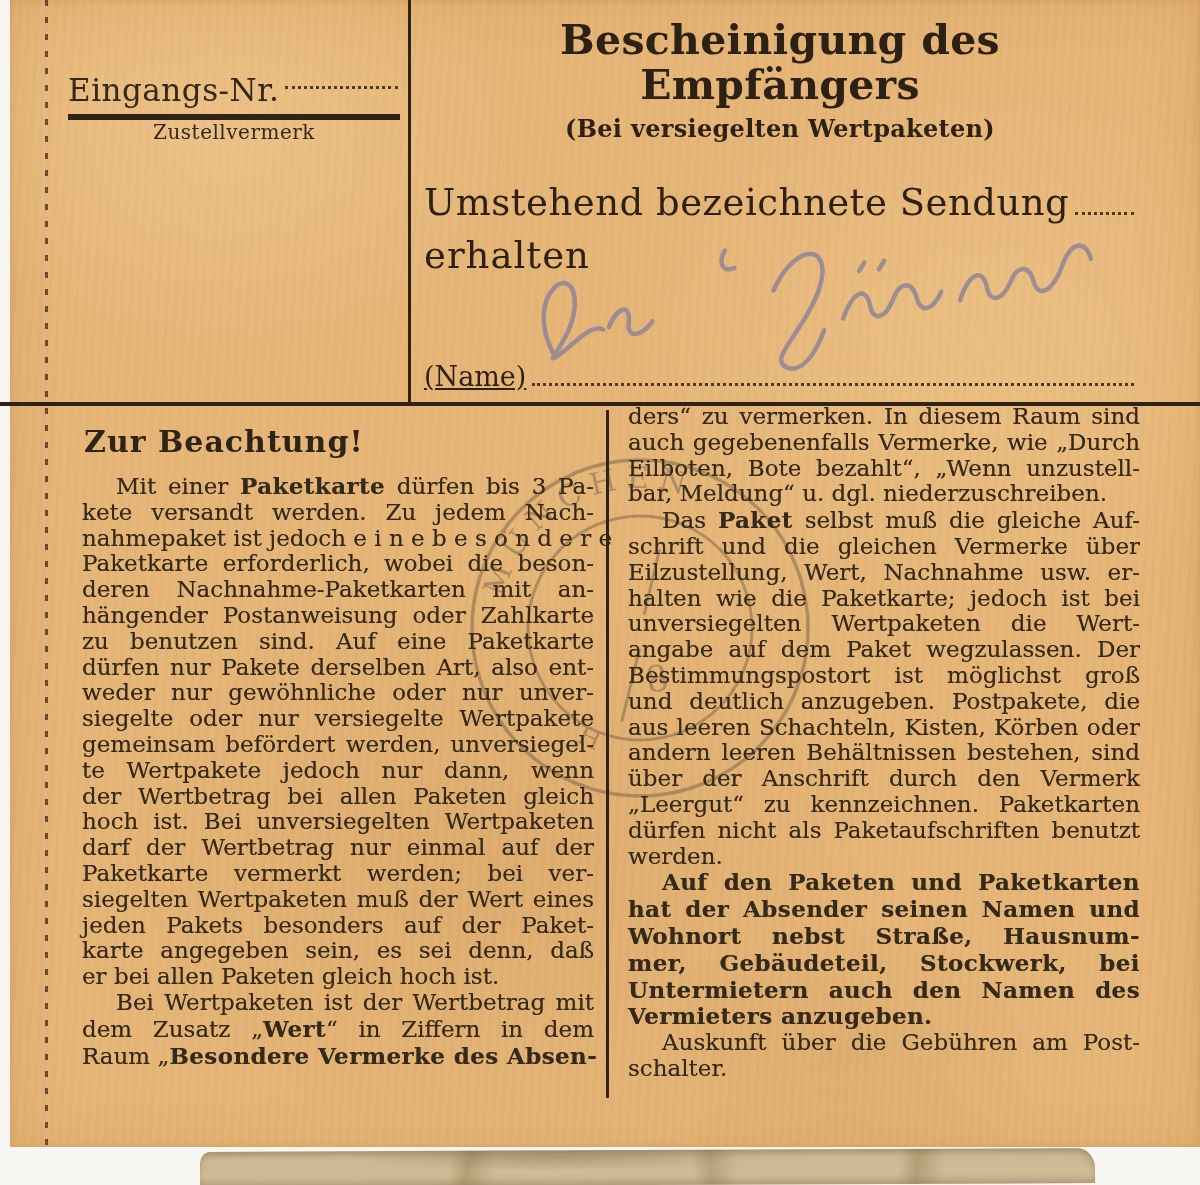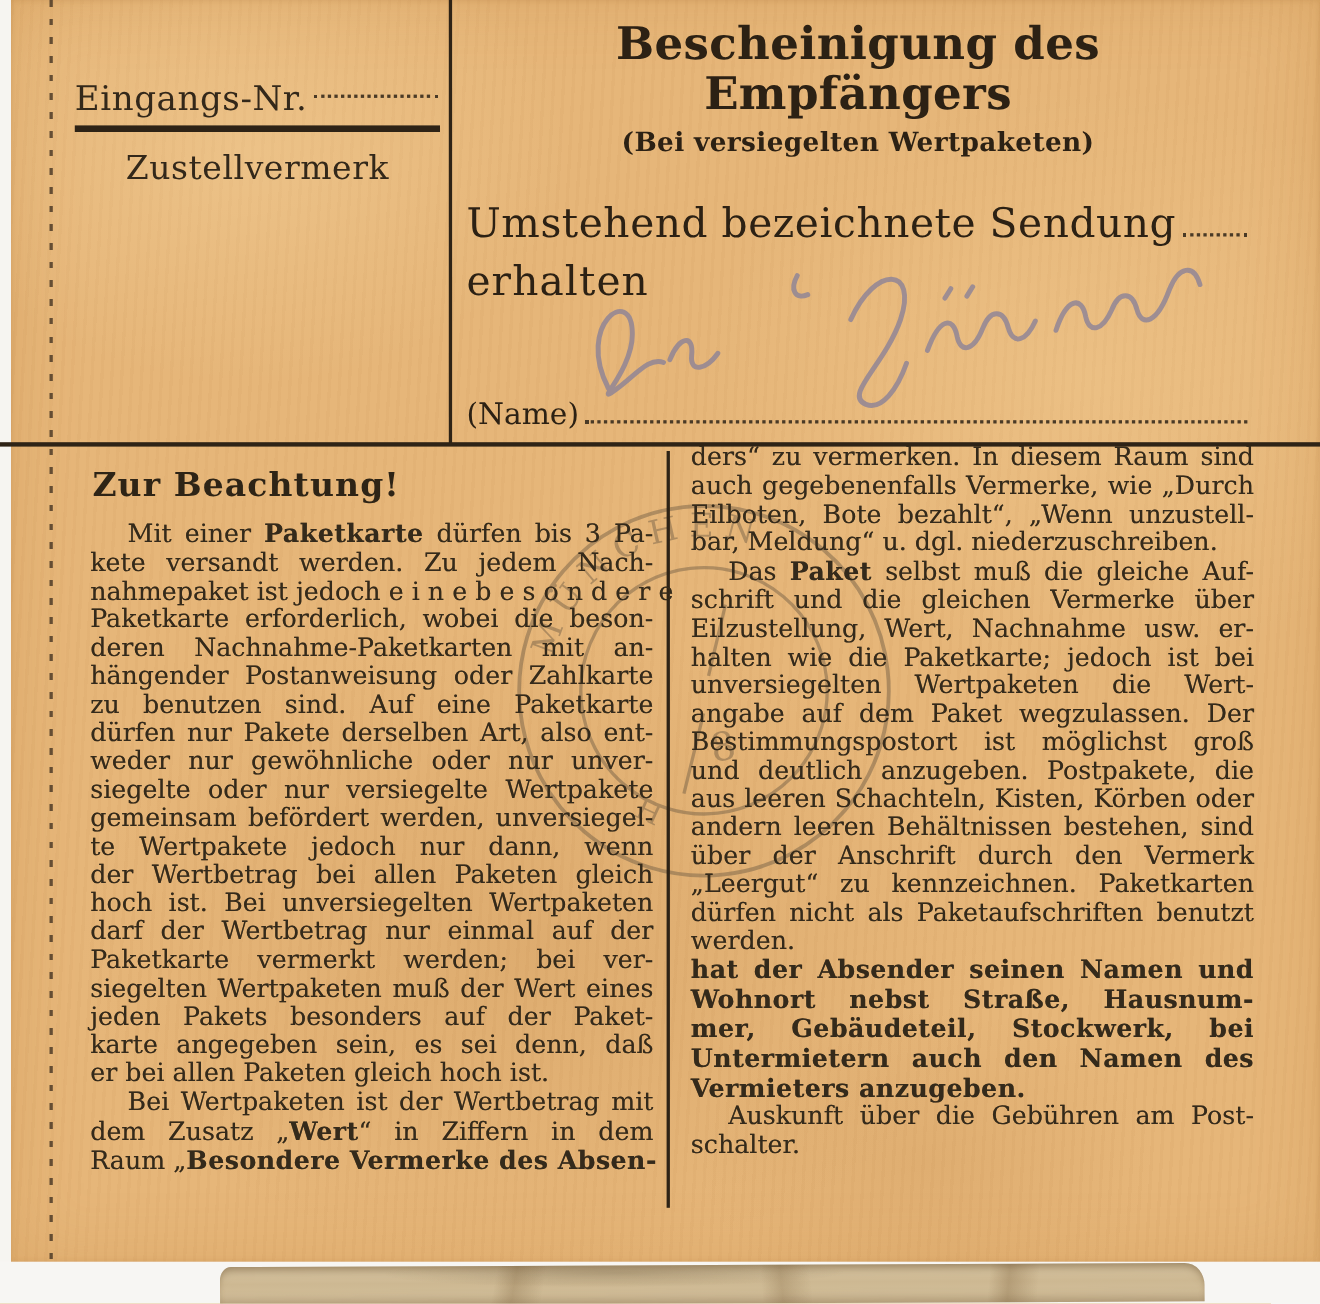--- a/index.html
+++ b/index.html
@@ -33,30 +33,30 @@
     position:absolute;left:408px;top:0;width:3px;height:404px;background:#2e2316;
   }
   .main-rule{
     position:absolute;left:0;top:402px;width:100%;height:4px;background:#2e2316;
   }
   .hdr-left{position:absolute;left:68px;top:72px;width:332px;color:#33281a;}
   .eingangs-row{display:flex;align-items:center;font-size:31px;}
   .eingangs-row .lbl{white-space:nowrap;letter-spacing:.5px;}
   .leader{flex:1;border-bottom:3px dotted #4a3a26;margin:0 2px 6px 6px;min-width:30px;}
   .thick-rule{height:6px;background:#2e2316;margin-top:6px;}
-  .zustell{font-size:30px;text-align:center;margin-top:16px;letter-spacing:.5px;}
+  .zustell{font-size:20px;text-align:center;margin-top:0;letter-spacing:.5px;}
   .hdr-right{position:absolute;left:424px;top:18px;width:712px;color:#2c2114;}
   .title{font-size:41px;font-weight:bold;text-align:center;letter-spacing:.3px;line-height:1.1;}
   .subtitle{font-size:24px;font-weight:bold;text-align:center;margin-top:6px;letter-spacing:.3px;}
   .receipt-row{display:flex;align-items:baseline;font-size:37px;margin-top:38px;}
   .receipt-row .txt{white-space:nowrap;letter-spacing:.5px;}
   .receipt-row .leader{border-bottom-width:3px;margin-bottom:8px;}
   .erhalten{font-size:37px;text-align:left;margin-top:10px;letter-spacing:1px;}
   .name-row{display:flex;align-items:baseline;font-size:27px;margin-top:84px;}
-  .name-row .lbl{white-space:nowrap;}
+  .name-row .lbl{white-space:nowrap;text-decoration:underline;}
   
   .signature{position:absolute;left:430px;top:228px;width:700px;height:150px;pointer-events:none;}
   
   .notice-divider-v{
     position:absolute;left:606px;top:410px;width:3px;height:688px;background:#2e2316;
   }
   .col{position:absolute;width:512px;color:#342a1b;}
   .col-left{left:82px;top:424px;}
   .col-right{left:628px;top:404px;}
   .beachtung{font-size:30px;letter-spacing:1px;margin:0 0 14px 2px;color:#2e2416;}
@@ -199,20 +199,21 @@
       <div class="tline"><span>unversiegelten Wertpaketen die Wert-</span></div>
       <div class="tline"><span>angabe auf dem Paket wegzulassen.  Der</span></div>
       <div class="tline"><span>Bestimmungspostort ist möglichst groß</span></div>
       <div class="tline"><span>und deutlich anzugeben.  Postpakete, die</span></div>
       <div class="tline"><span>aus leeren Schachteln, Kisten, Körben oder</span></div>
       <div class="tline"><span>andern leeren Behältnissen bestehen, sind</span></div>
       <div class="tline"><span>über der Anschrift durch den Vermerk</span></div>
       <div class="tline"><span>„Leergut“ zu kennzeichnen.  Paketkarten</span></div>
       <div class="tline"><span>dürfen nicht als Paketaufschriften benutzt</span></div>
       <div class="tline end"><span>werden.</span></div>
+      <div class="tline in"><b>Auf den Paketen und Paketkarten</b><span></span></div>
       <div class="tline"><b>hat der Absender seinen Namen und</b><span></span></div>
       <div class="tline"><b>Wohnort nebst Straße, Hausnum-</b><span></span></div>
       <div class="tline"><b>mer, Gebäudeteil, Stockwerk, bei</b><span></span></div>
       <div class="tline"><b>Untermietern auch den Namen des</b><span></span></div>
       <div class="tline end"><b>Vermieters anzugeben.</b><span></span></div>
       <div class="tline in"><span>Auskunft über die Gebühren am Post-</span></div>
       <div class="tline end"><span>schalter.</span></div>
     </div>
 </div>
 

